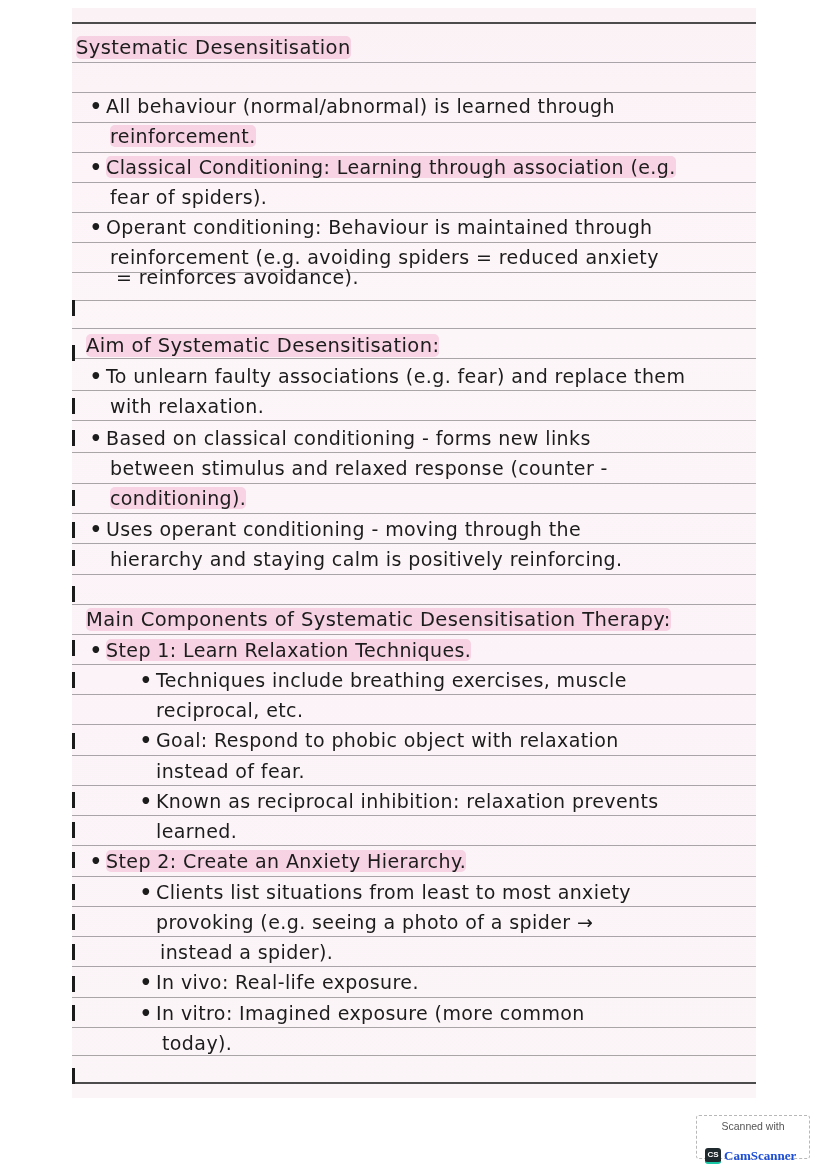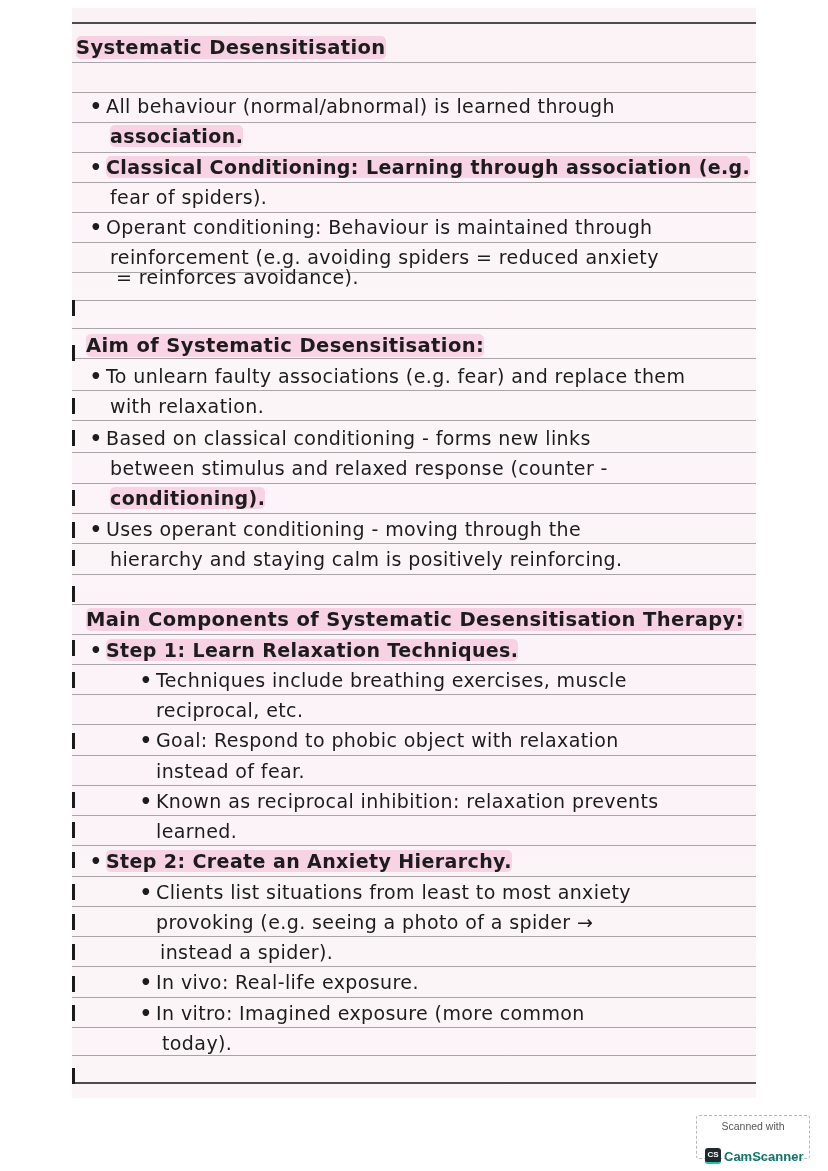--- a/index.html
+++ b/index.html
@@ -24,34 +24,34 @@
     position: absolute; left: 80px; width: 675px;
     font-family: "DejaVu Sans", sans-serif;
     font-size: 19px; letter-spacing: 0.4px; color: #1c1c1c;
     white-space: nowrap; line-height: 24px;
   }
   .line.heading { font-size: 19.5px; }
   .bullet { display: inline-block; width: 20px; text-align: center; font-weight: bold; }
   .indent1 { padding-left: 6px; }
   .indent2 { padding-left: 30px; }
   .indent3 { padding-left: 56px; }
-  .hl { background: rgba(238, 150, 190, 0.35); border-radius: 5px; font-weight: bold; }
+  .hl { background: rgba(238, 150, 190, 0.35); border-radius: 5px; }
   .badge {
     position: absolute; left: 696px; top: 1115px; width: 112px; height: 42px;
     border: 1px dashed #b8b8b8; border-radius: 3px; background: #ffffff;
     font-family: "Liberation Sans", sans-serif;
   }
   .badge .top { position: absolute; top: 4px; left: 0; width: 112px; text-align: center; font-size: 10.5px; color: #555; }
   .badge .bottom { position: absolute; top: 32px; left: 8px; display: flex; align-items: center; }
   .badge .logo {
     width: 16px; height: 14px; background: #1f2a2e; color: #fff;
     font-size: 8px; font-weight: bold; line-height: 14px; text-align: center;
     border-radius: 3px; border-bottom: 2px solid #17c7a5; margin-right: 3px;
   }
-  .badge .name { font-size: 13px; font-weight: bold; color: #0f766e; }
+  .badge .name { font-size: 13px; font-weight: bold; color: #1d4ed8; font-family: Liberation Serif, serif; }
 </style>
 </head>
 <body>
 
 <div class="paper"></div>
 
 <div class="rule dark" style="top:22px"></div>
 <div class="rule" style="top:62px"></div>
 <div class="rule" style="top:92px"></div>
 <div class="rule" style="top:122px"></div>
@@ -110,21 +110,21 @@
 <div class="margin-tick" style="top:1068px"></div>
 
 <div class="line heading" style="top:36px; left:76px">
   <span class="hl">Systematic Desensitisation</span>
 </div>
 
 <div class="line indent1" style="top:94px">
   <span class="bullet">•</span><span>All behaviour (normal/abnormal) is learned through</span>
 </div>
 <div class="line indent2" style="top:124px">
-  <span class="hl">association.</span>
+  <span class="hl">reinforcement.</span>
 </div>
 <div class="line indent1" style="top:155px">
   <span class="bullet">•</span><span class="hl">Classical Conditioning: Learning through association (e.g.</span>
 </div>
 <div class="line indent2" style="top:185px">
   <span>fear of spiders).</span>
 </div>
 <div class="line indent1" style="top:215px">
   <span class="bullet">•</span><span>Operant conditioning: Behaviour is maintained through</span>
 </div>

